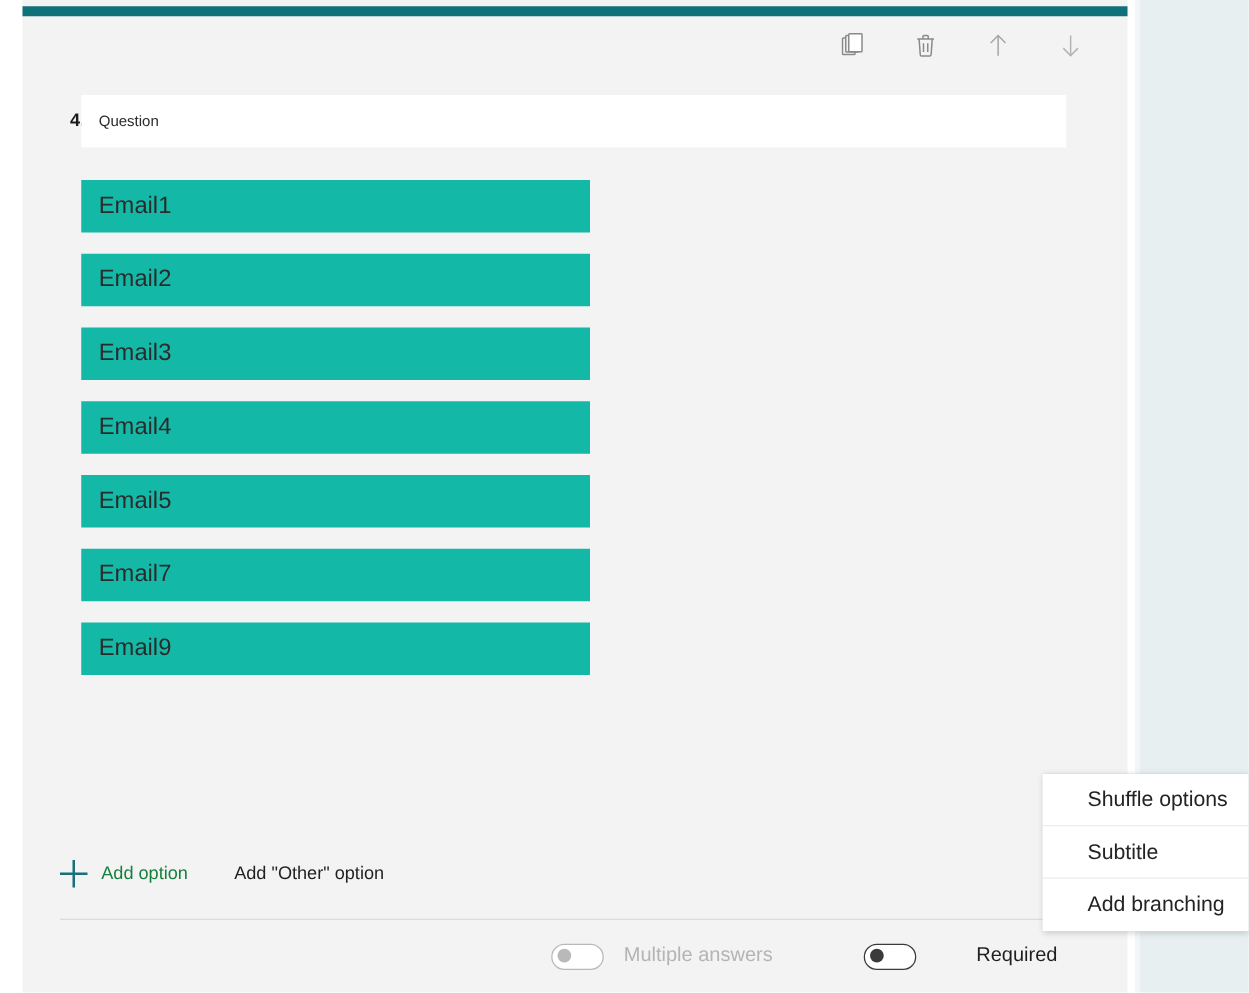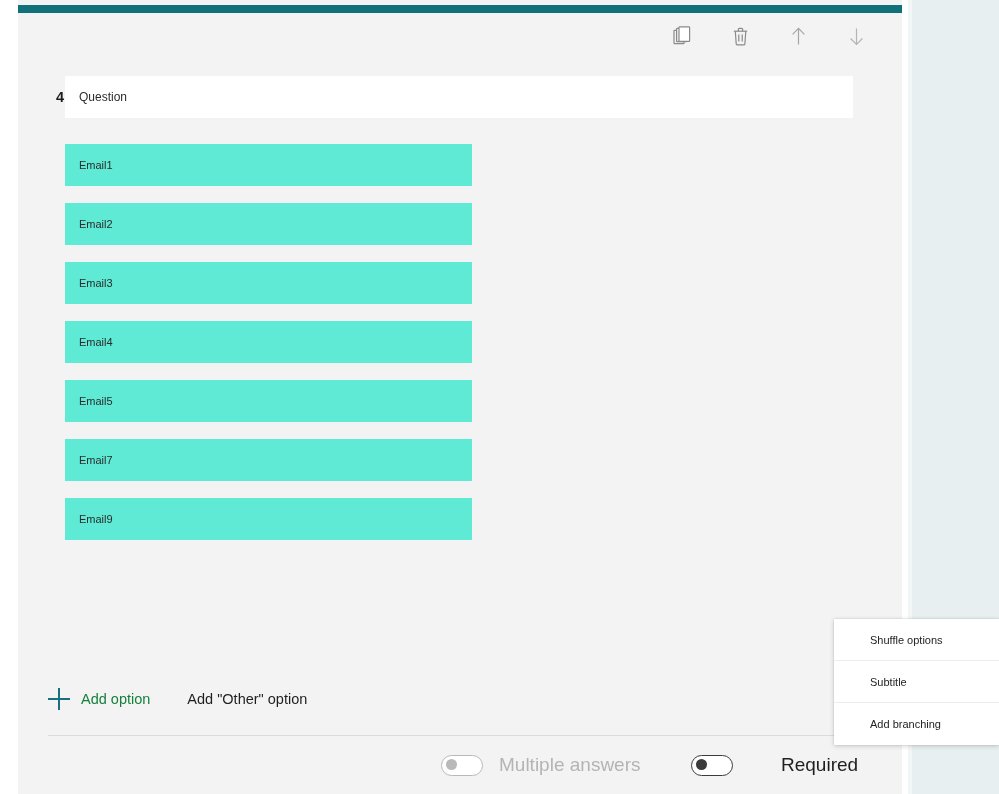--- a/index.html
+++ b/index.html
@@ -116,27 +116,27 @@
   
   .options {
     position: absolute;
     left: 47px;
     top: 144px;
     width: 407px;
   }
   .option-row {
     width: 407px;
     height: 42px;
-    background: #5eead4;
+    background: #14b8a6;
     margin-bottom: 17px;
     display: flex;
     align-items: center;
     padding-left: 14px;
     box-sizing: border-box;
-    font-size: 11px;
+    font-size: 19px;
     color: #2b2b2b;
     cursor: text;
   }
 
   
   .add-row {
     position: absolute;
     left: 30px;
     top: 684px;
     display: flex;
@@ -222,21 +222,21 @@
     background: #3b3b3b;
   }
   .switch.disabled {
     border-color: #b9b9b9;
   }
   .switch.disabled .knob {
     background: #b9b9b9;
   }
   .toggle-label {
     margin-left: 16px;
-    font-size: 19px;
+    font-size: 16px;
     color: #1f1f1f;
     white-space: nowrap;
   }
   .toggle-label.disabled { color: #b4b4b4; }
 
   
   .context-menu {
     position: absolute;
     left: 834px;
     top: 619px;
@@ -257,21 +257,21 @@
   .menu-item:last-child { border-bottom: none; }
   .menu-check {
     width: 36px;
     flex: 0 0 auto;
     display: flex;
     align-items: center;
     justify-content: center;
     color: #262626;
   }
   .menu-label {
-    font-size: 11px;
+    font-size: 17px;
     color: #232323;
     white-space: nowrap;
     text-align: center;
   }
 </style>
 </head>
 <body>
 
 <div id="app">
 

